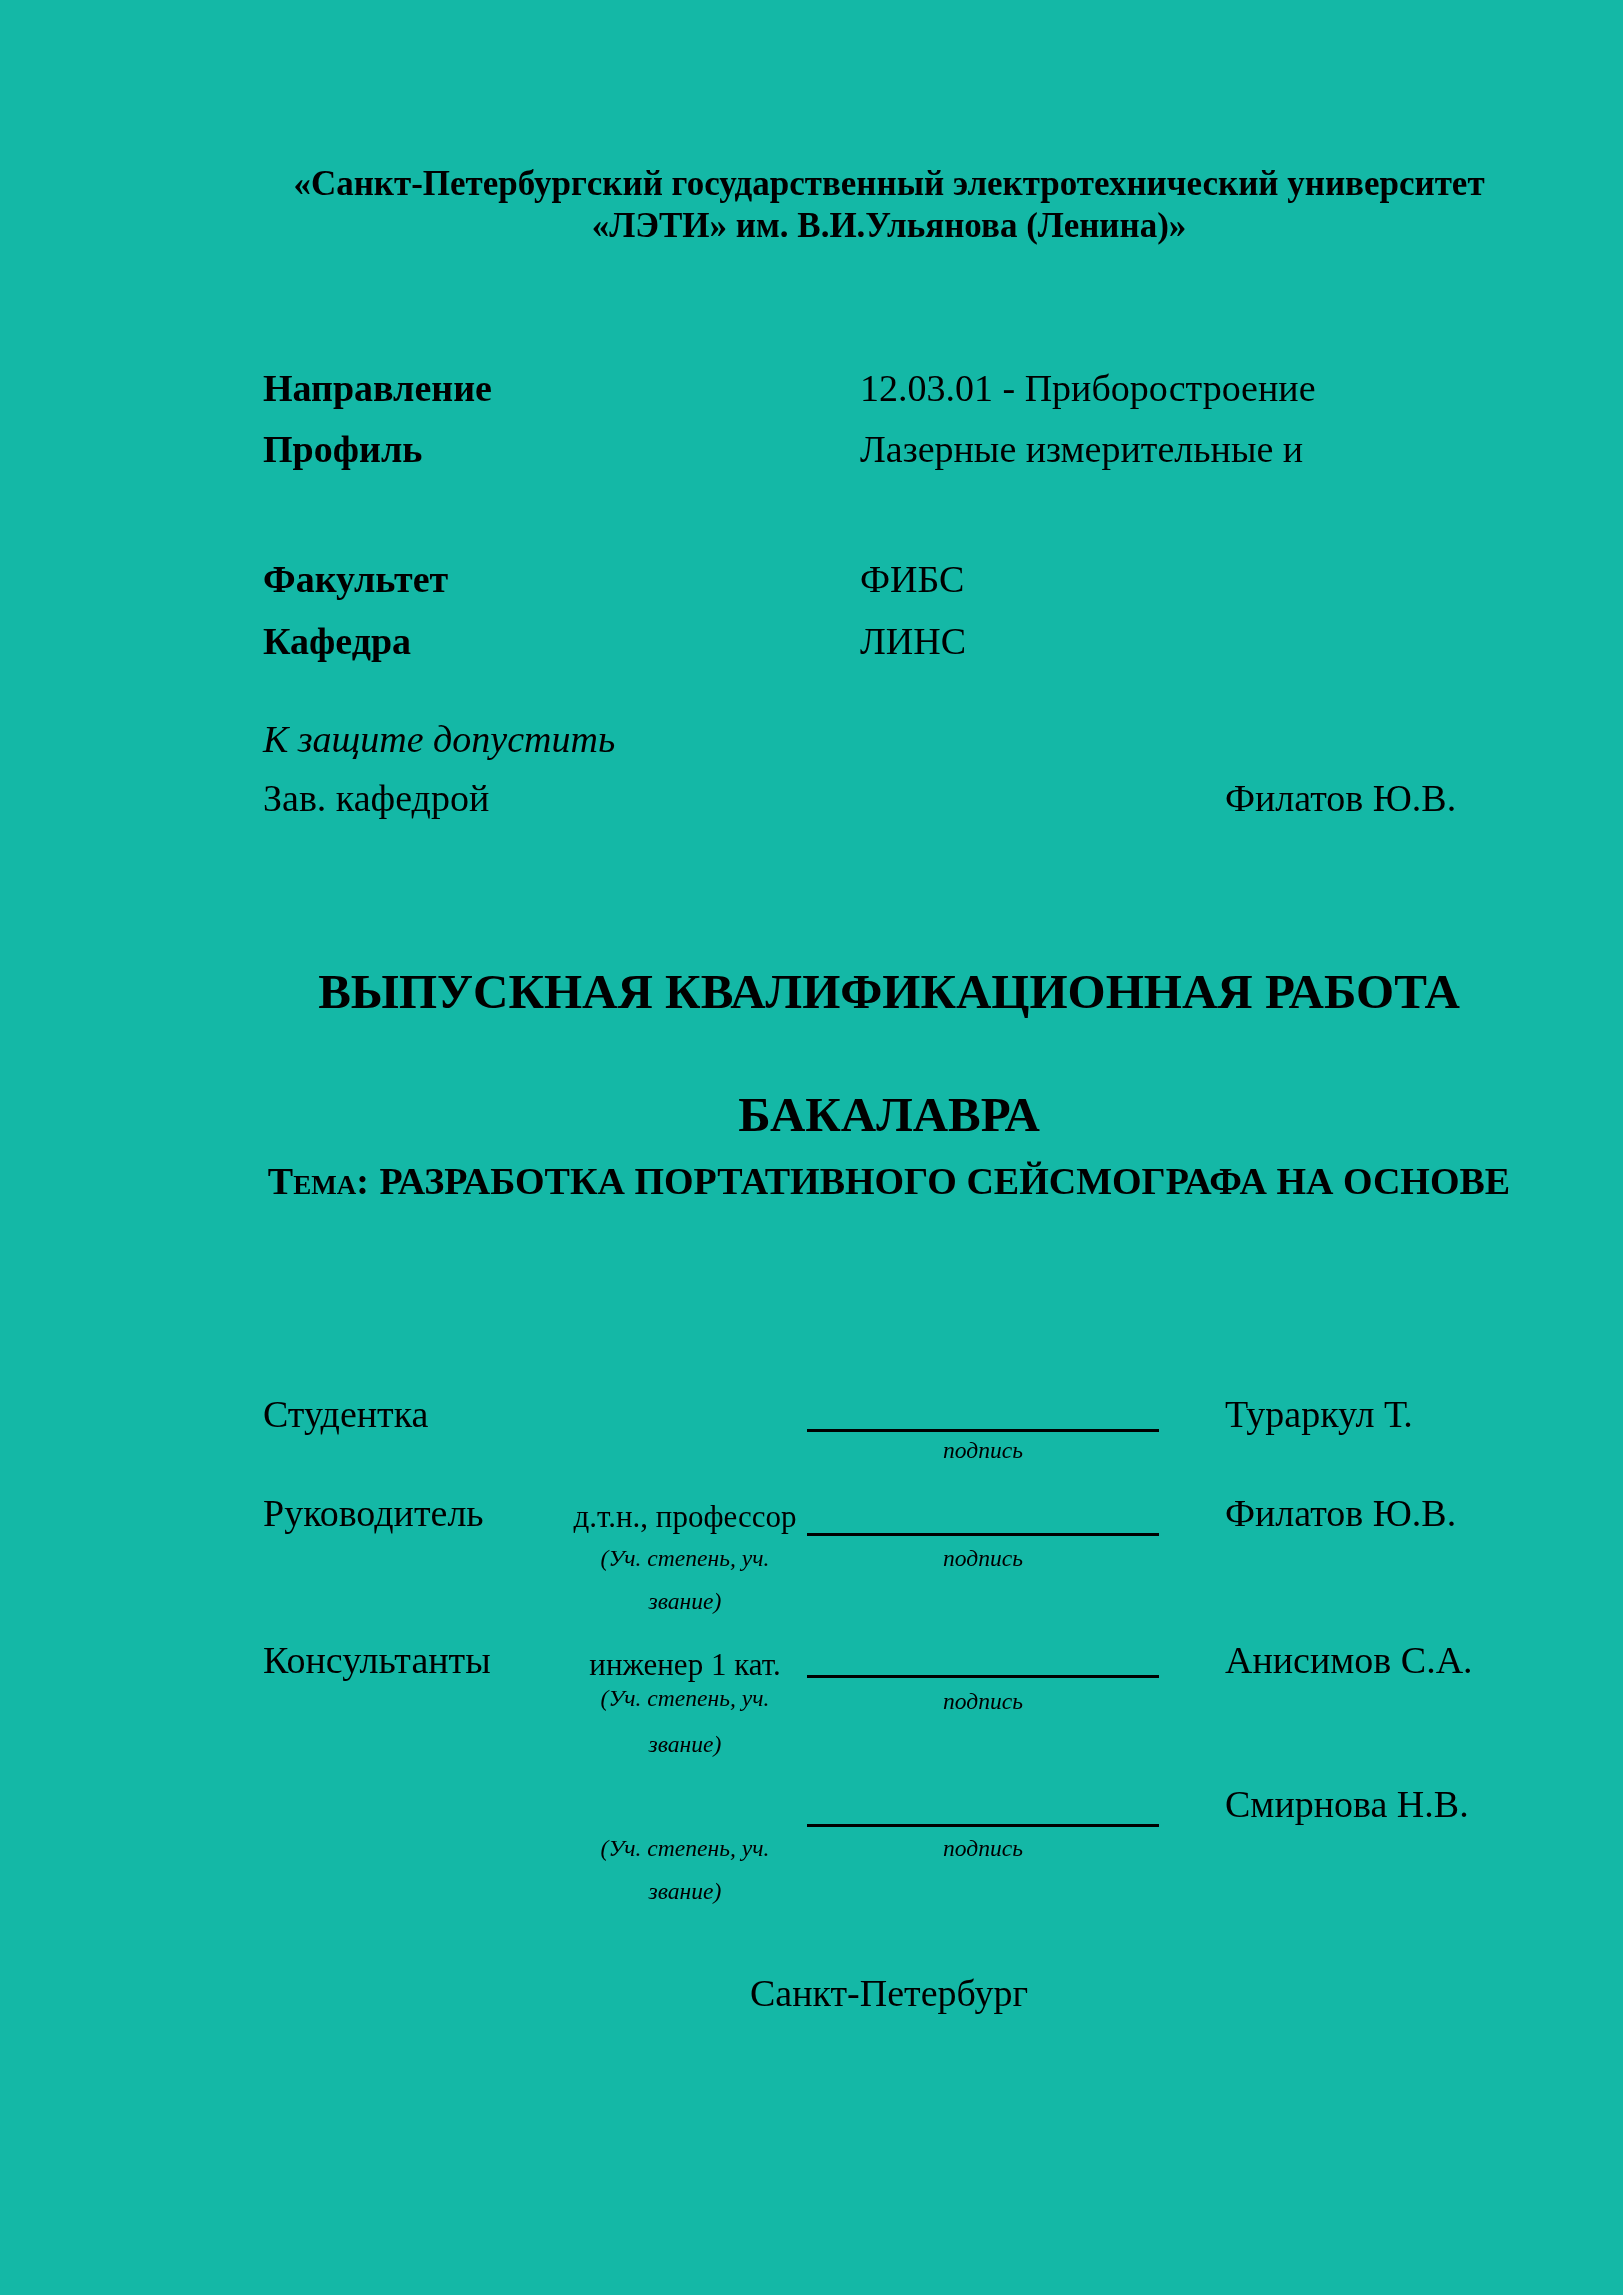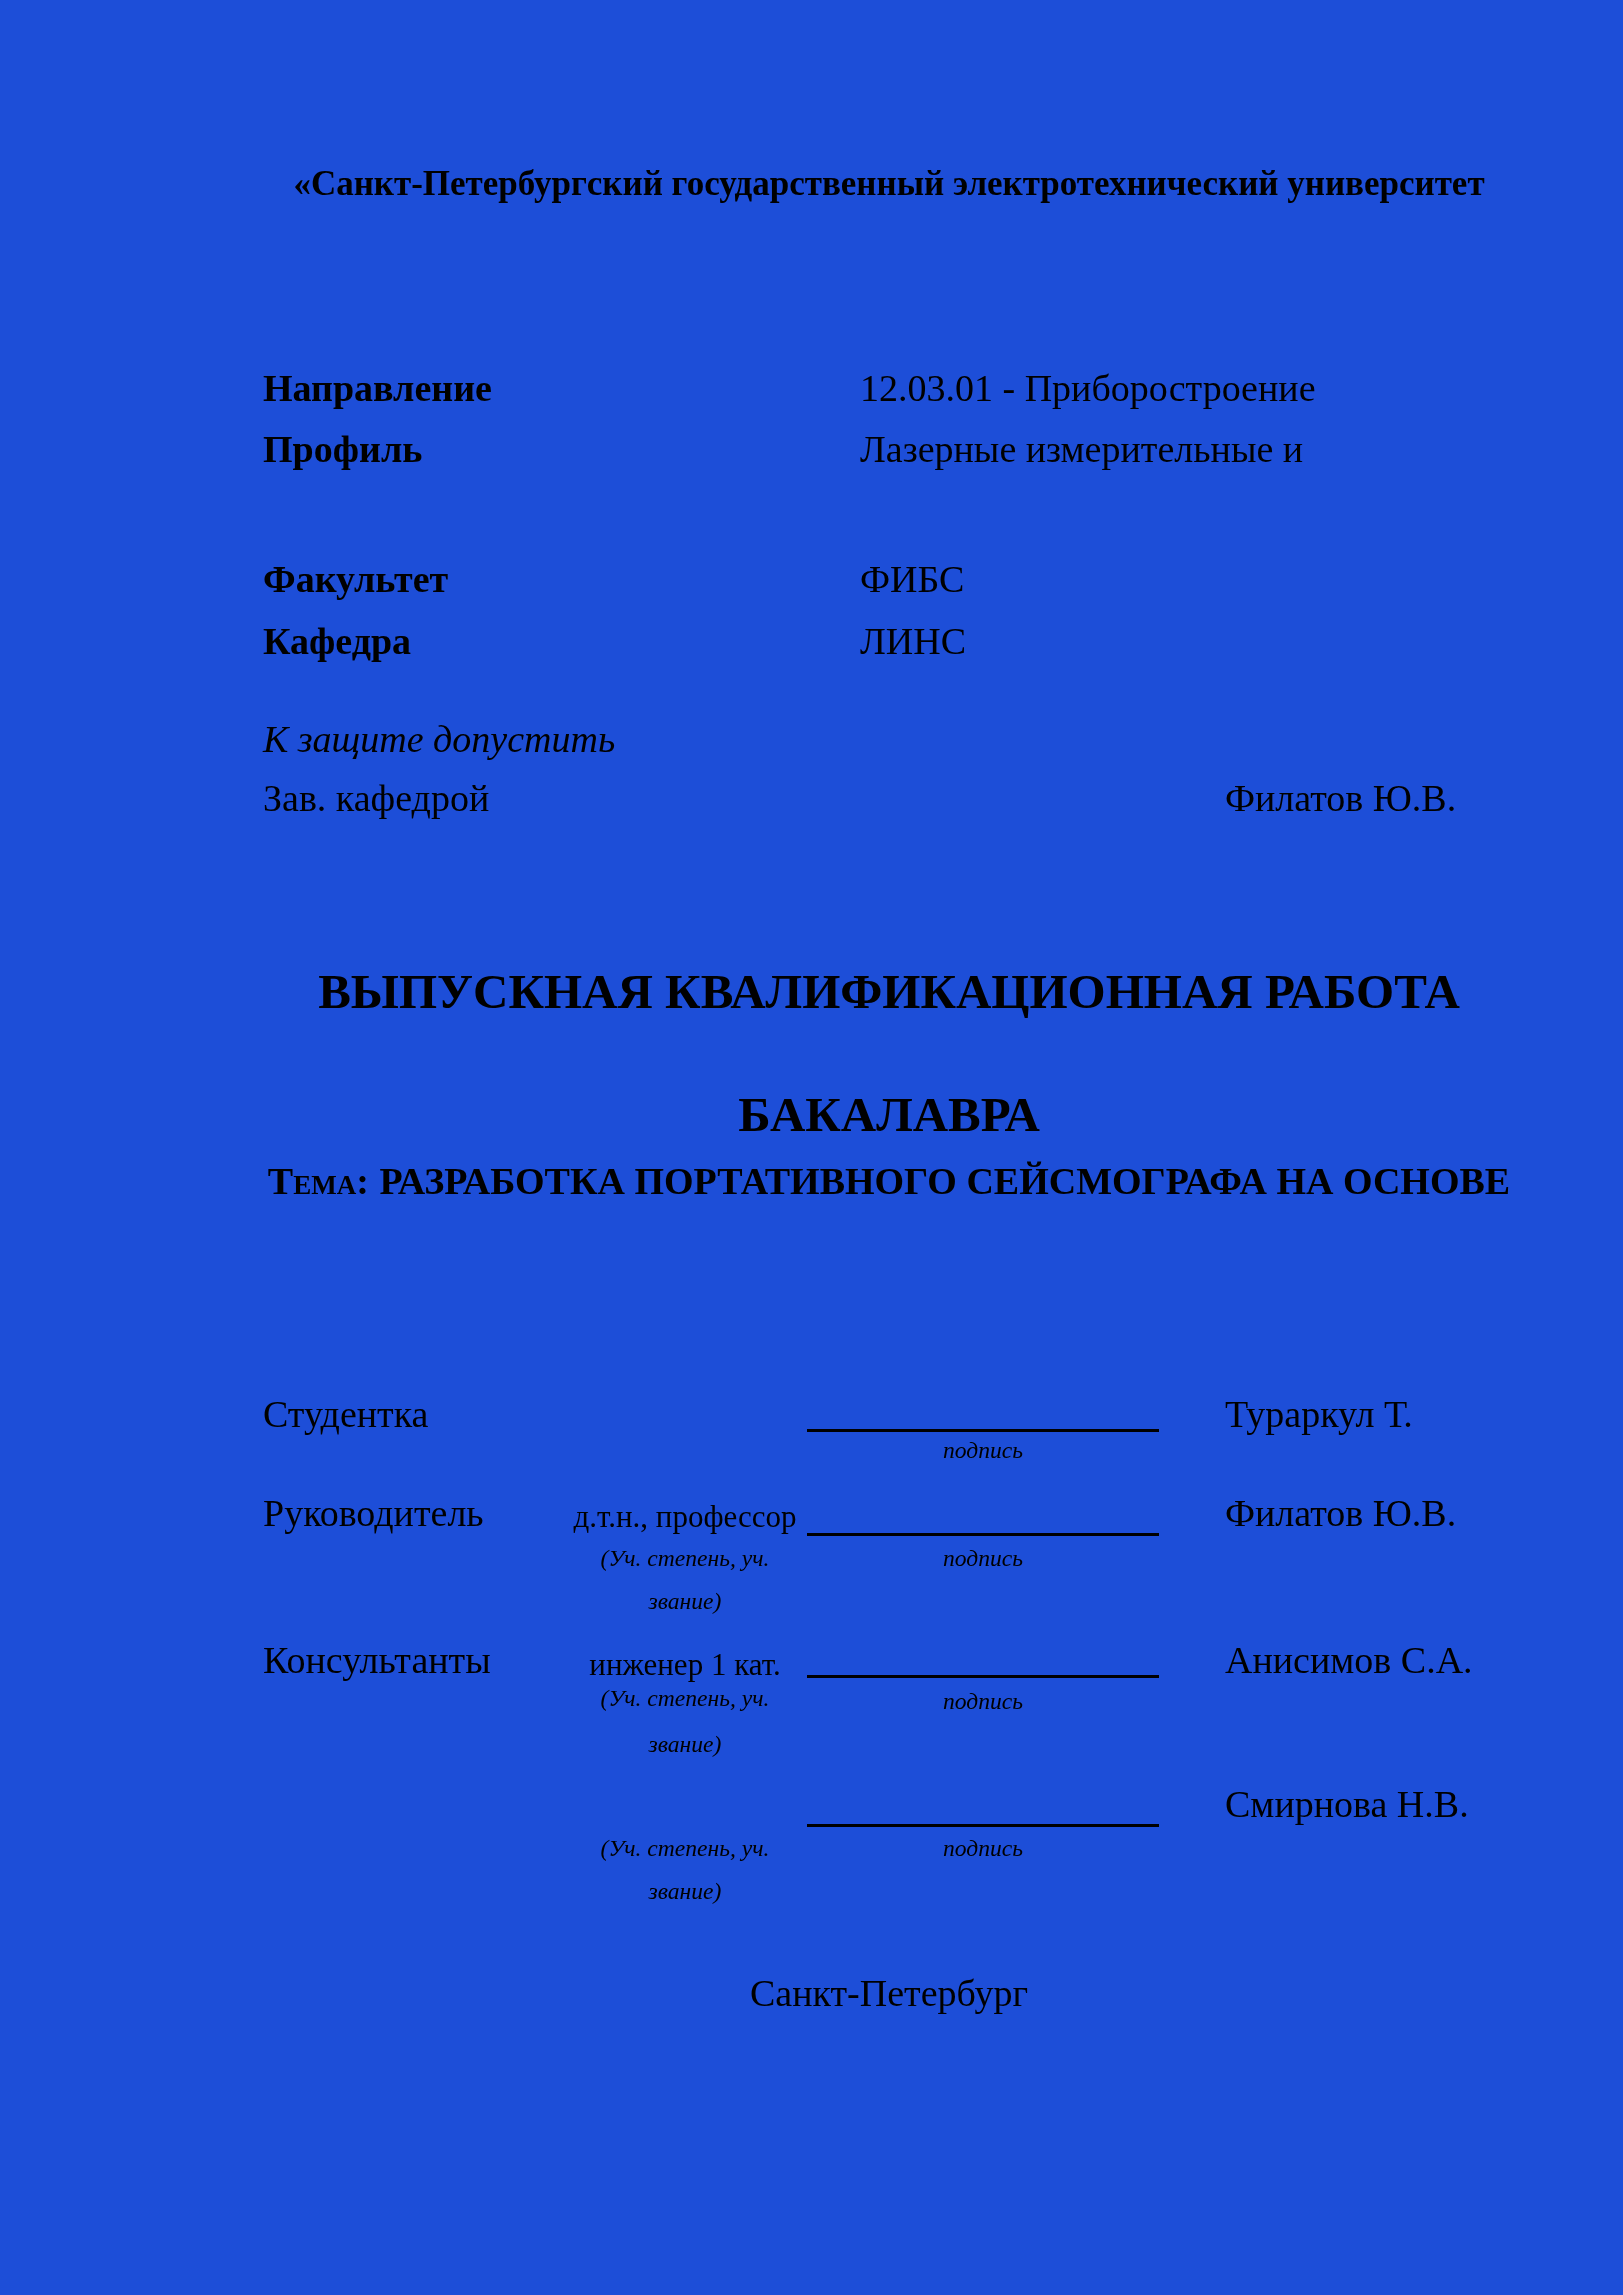--- a/index.html
+++ b/index.html
@@ -1,19 +1,19 @@
 <!DOCTYPE html>
 <html style="font-size:12.6px"><head>
 <meta charset="utf-8">
 <style>
   html,body{margin:0;padding:0;background:#ffffff;}
   .page{
     position:relative;
     width:1623px;height:2295px;
-    background:#1d4ed8;
+    background:#14b8a6;
     color:#000000;
     font-family:"Liberation Serif","DejaVu Serif",serif;
     overflow:hidden;
   }
   .abs{position:absolute;white-space:nowrap;}
   .b{font-weight:bold;}
   .i{font-style:italic;}
   .t-body{font-size:38px;line-height:1.15;}
   .t-head{font-size:35px;line-height:42px;}
   .t-title{font-size:49px;line-height:1.15;}
@@ -28,20 +28,21 @@
   .signcol{left:807px;width:352px;text-align:center;}
   .namecol{left:1225px;width:314px;}
 </style>
 </head>
 <body>
 
 <div class="page">
 
   <div class="abs block center b t-head" style="top:163px;">
     <div>«Санкт-Петербургский государственный электротехнический университет</div>
+    <div>«ЛЭТИ» им. В.И.Ульянова (Ленина)»</div>
   </div>
 
   <div class="abs b t-body" style="left:263px;top:367px;">Направление</div>
   <div class="abs t-body" style="left:860px;top:367px;">12.03.01 - Приборостроение</div>
 
   <div class="abs b t-body" style="left:263px;top:428px;">Профиль</div>
   <div class="abs t-body" style="left:860px;top:428px;">Лазерные измерительные и</div>
 
   <div class="abs b t-body" style="left:263px;top:558px;">Факультет</div>
   <div class="abs t-body" style="left:860px;top:558px;">ФИБС</div>

